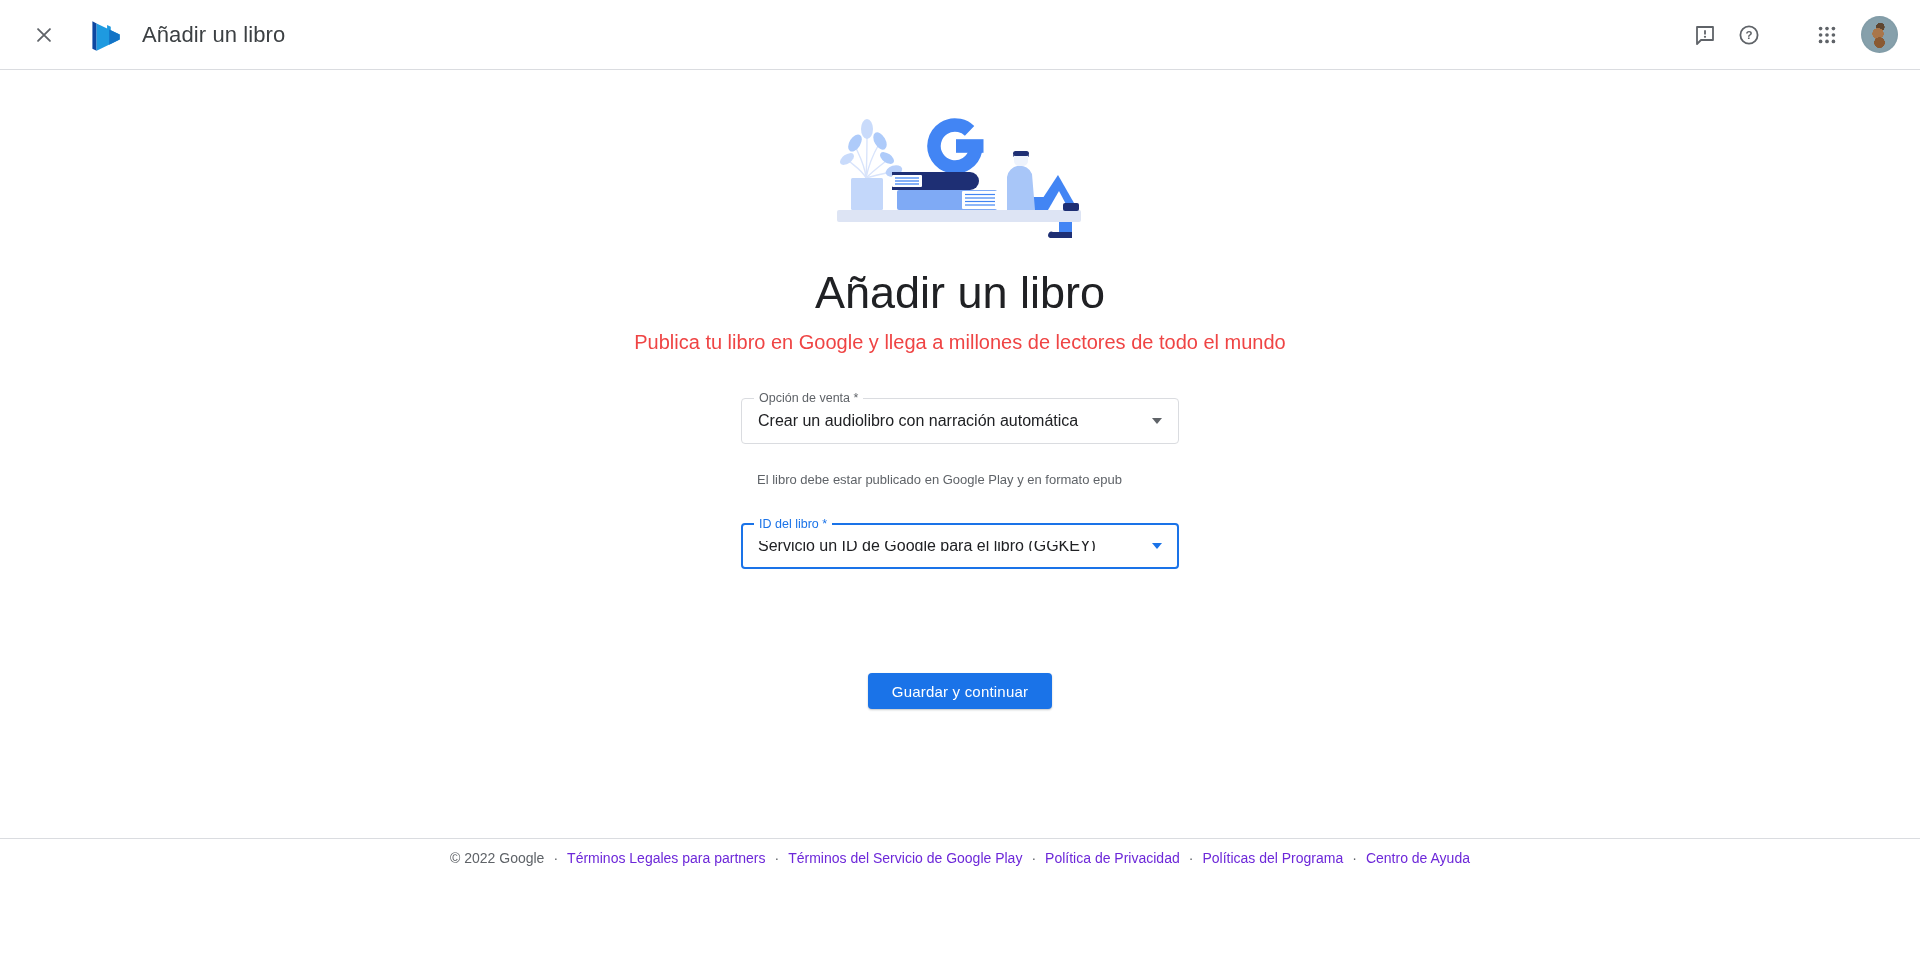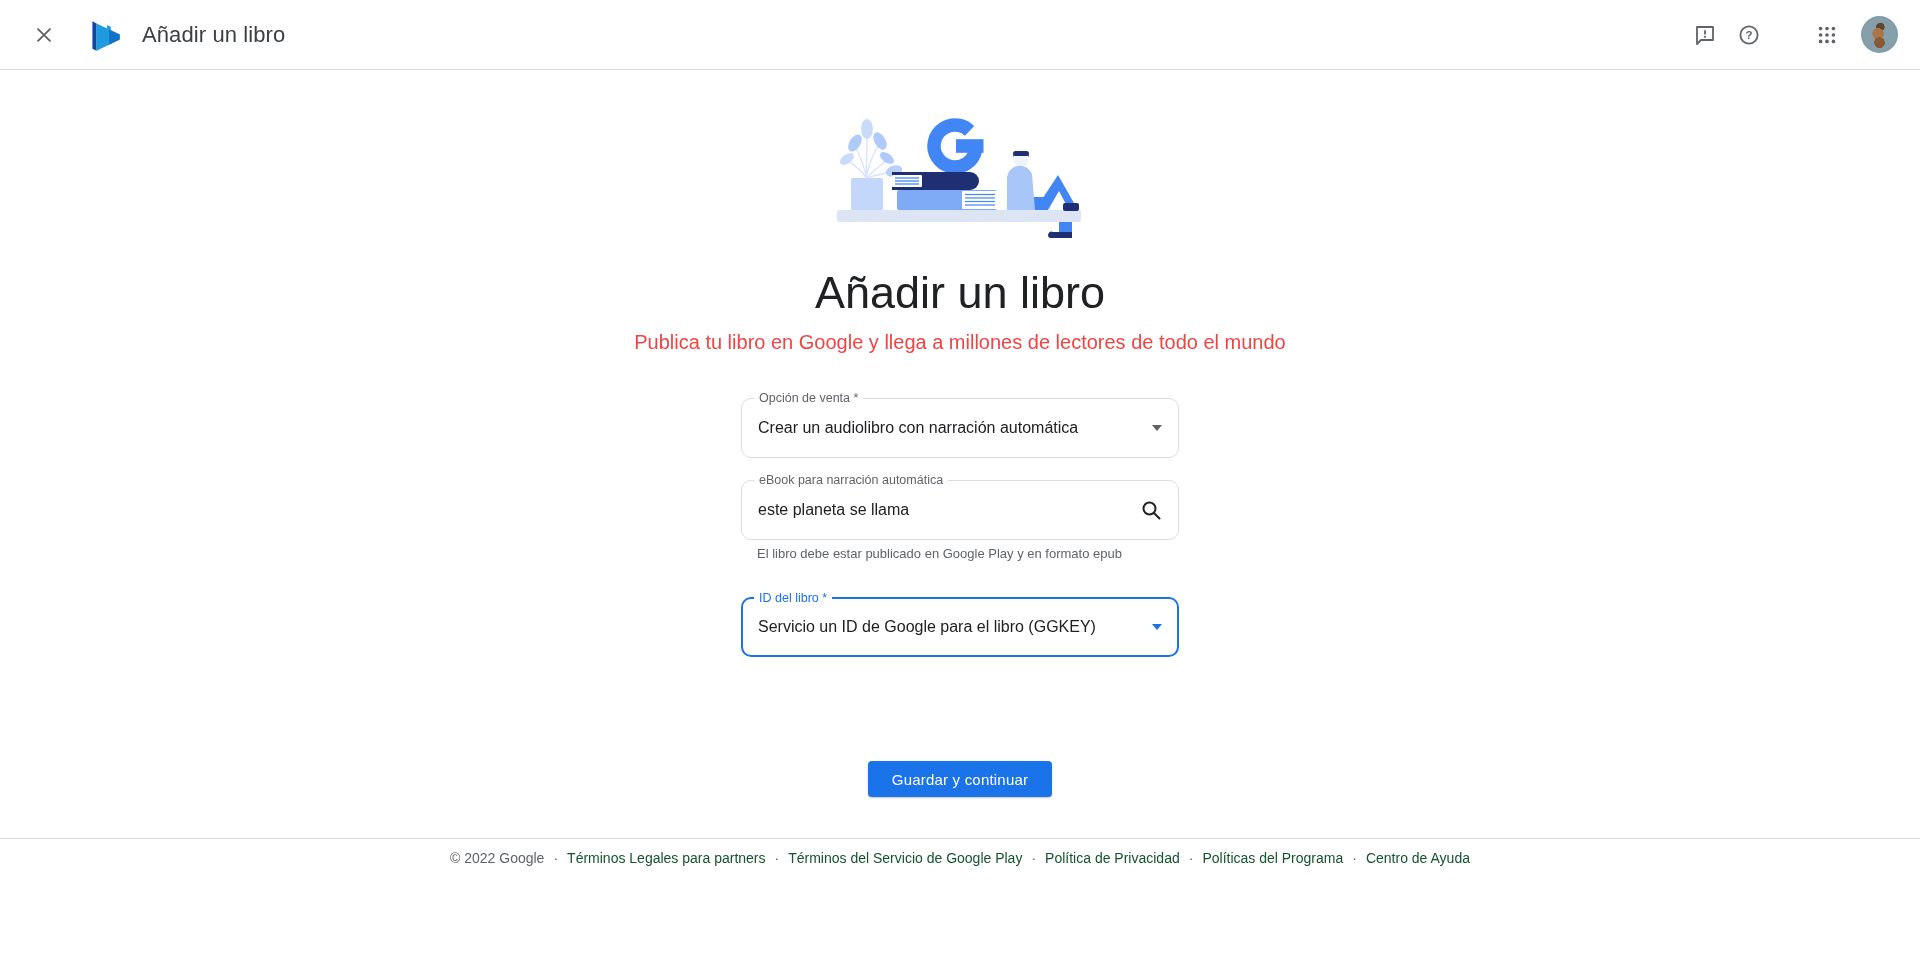--- a/index.html
+++ b/index.html
@@ -27,22 +27,22 @@
       radial-gradient(circle at 50% 50%, #86a0ab 0 60%, #6f8d99 100%); }
 
   
   main { height:768px; display:flex; flex-direction:column; align-items:center; }
   .hero-illustration { margin-top:45px; width:250px; height:125px; }
   h1.page-title { margin-top:30px; font-size:45px; line-height:46px; font-weight:500;
     color:#202124; letter-spacing:0; }
   .page-subtitle { margin-top:14px; font-size:20px; line-height:24px; color:#ef4444; }
 
   .form-col { margin-top:44px; width:438px; display:flex; flex-direction:column; }
-  .field { position:relative; width:438px; height:60px; border:1px solid #dadce0;
-    border-radius:10px; background:#fff; display:flex; align-items:center;
+  .field { position:relative; width:438px; height:46px; border:1px solid #dadce0;
+    border-radius:4px; background:#fff; display:flex; align-items:center;
     padding:0 16px; cursor:pointer; }
   .field .flabel { position:absolute; top:-9px; left:12px; background:#fff;
     padding:0 5px; font-size:12.5px; line-height:17px; color:#5f6368; white-space:nowrap; }
   .field .fvalue { font-size:16px; color:#202124; flex:1 1 auto; white-space:nowrap;
     overflow:hidden; border:none; outline:none; background:transparent; height:100%;
     font-family:inherit; padding:0; }
   .field .caret { width:0; height:0; border-left:5.5px solid transparent;
     border-right:5.5px solid transparent; border-top:6.5px solid #5f6368;
     margin-left:10px; flex:0 0 auto; }
   .field.focused { border:2px solid #1a73e8; padding:16px 15px; }
@@ -58,21 +58,21 @@
   .btn-row { margin-top:104px; display:flex; justify-content:center; }
   .primary-btn { background:#1a73e8; color:#fff; border:none; border-radius:4px;
     height:36px; padding:0 24px; font-size:15px; font-weight:500; letter-spacing:.2px;
     font-family:inherit; cursor:pointer; box-shadow:0 1px 2px rgba(60,64,67,.3); }
 
   
   footer { border-top:1px solid #dadce0; height:141px; padding-top:11px;
     display:flex; justify-content:center; align-items:flex-start; }
   .footer-inner { display:flex; align-items:flex-end; font-size:14px; color:#5f6368; }
   .footer-inner .sep { margin:0 9px; color:#5f6368; }
-  .footer-link { color:#14532d; text-decoration:none; cursor:pointer; }
+  .footer-link { color:#6d28d9; text-decoration:none; cursor:pointer; }
 </style>
 </head>
 <body>
 
 <header class="topbar">
   <button class="icon-btn close-btn">
     <span style="display:flex">
       <svg width="22" height="22" viewBox="0 0 24 24">
         <path d="M5.5 5.5 L18.5 18.5 M18.5 5.5 L5.5 18.5" stroke="#5f6368" stroke-width="2" stroke-linecap="round"></path>
       </svg>
@@ -198,32 +198,20 @@
   <p class="page-subtitle">Publica tu libro en Google y llega a millones de lectores de todo el mundo</p>
 
   <div class="form-col">
 
     <div class="field mb-select" role="combobox">
       <span class="flabel">Opción de venta *</span>
       <span class="fvalue" style="display:flex;align-items:center">Crear un audiolibro con narración automática</span>
       <span class="caret"></span>
     </div>
 
-    <div class="field" style="cursor:text">
-      <span class="flabel">eBook para narración automática</span>
-      <input class="fvalue" type="text" value="este planeta se llama" style="">
-      <button class="search-btn">
-        <span style="display:flex">
-          <svg width="24" height="24" viewBox="0 0 24 24" fill="none">
-            <circle cx="10.5" cy="10.5" r="6" stroke="#202124" stroke-width="2"></circle>
-            <line x1="15.2" y1="15.2" x2="20.5" y2="20.5" stroke="#202124" stroke-width="2" stroke-linecap="round"></line>
-          </svg>
-        </span>
-      </button>
-    </div>
     <div class="helper">El libro debe estar publicado en Google Play y en formato epub</div>
 
     <div class="field field-id focused" role="combobox">
       <span class="flabel">ID del libro *</span>
       <span class="fvalue" style="display:flex;align-items:center">Servicio un ID de Google para el libro (GGKEY)</span>
       <span class="caret"></span>
     </div>
   </div>
 
   <div class="btn-row">

